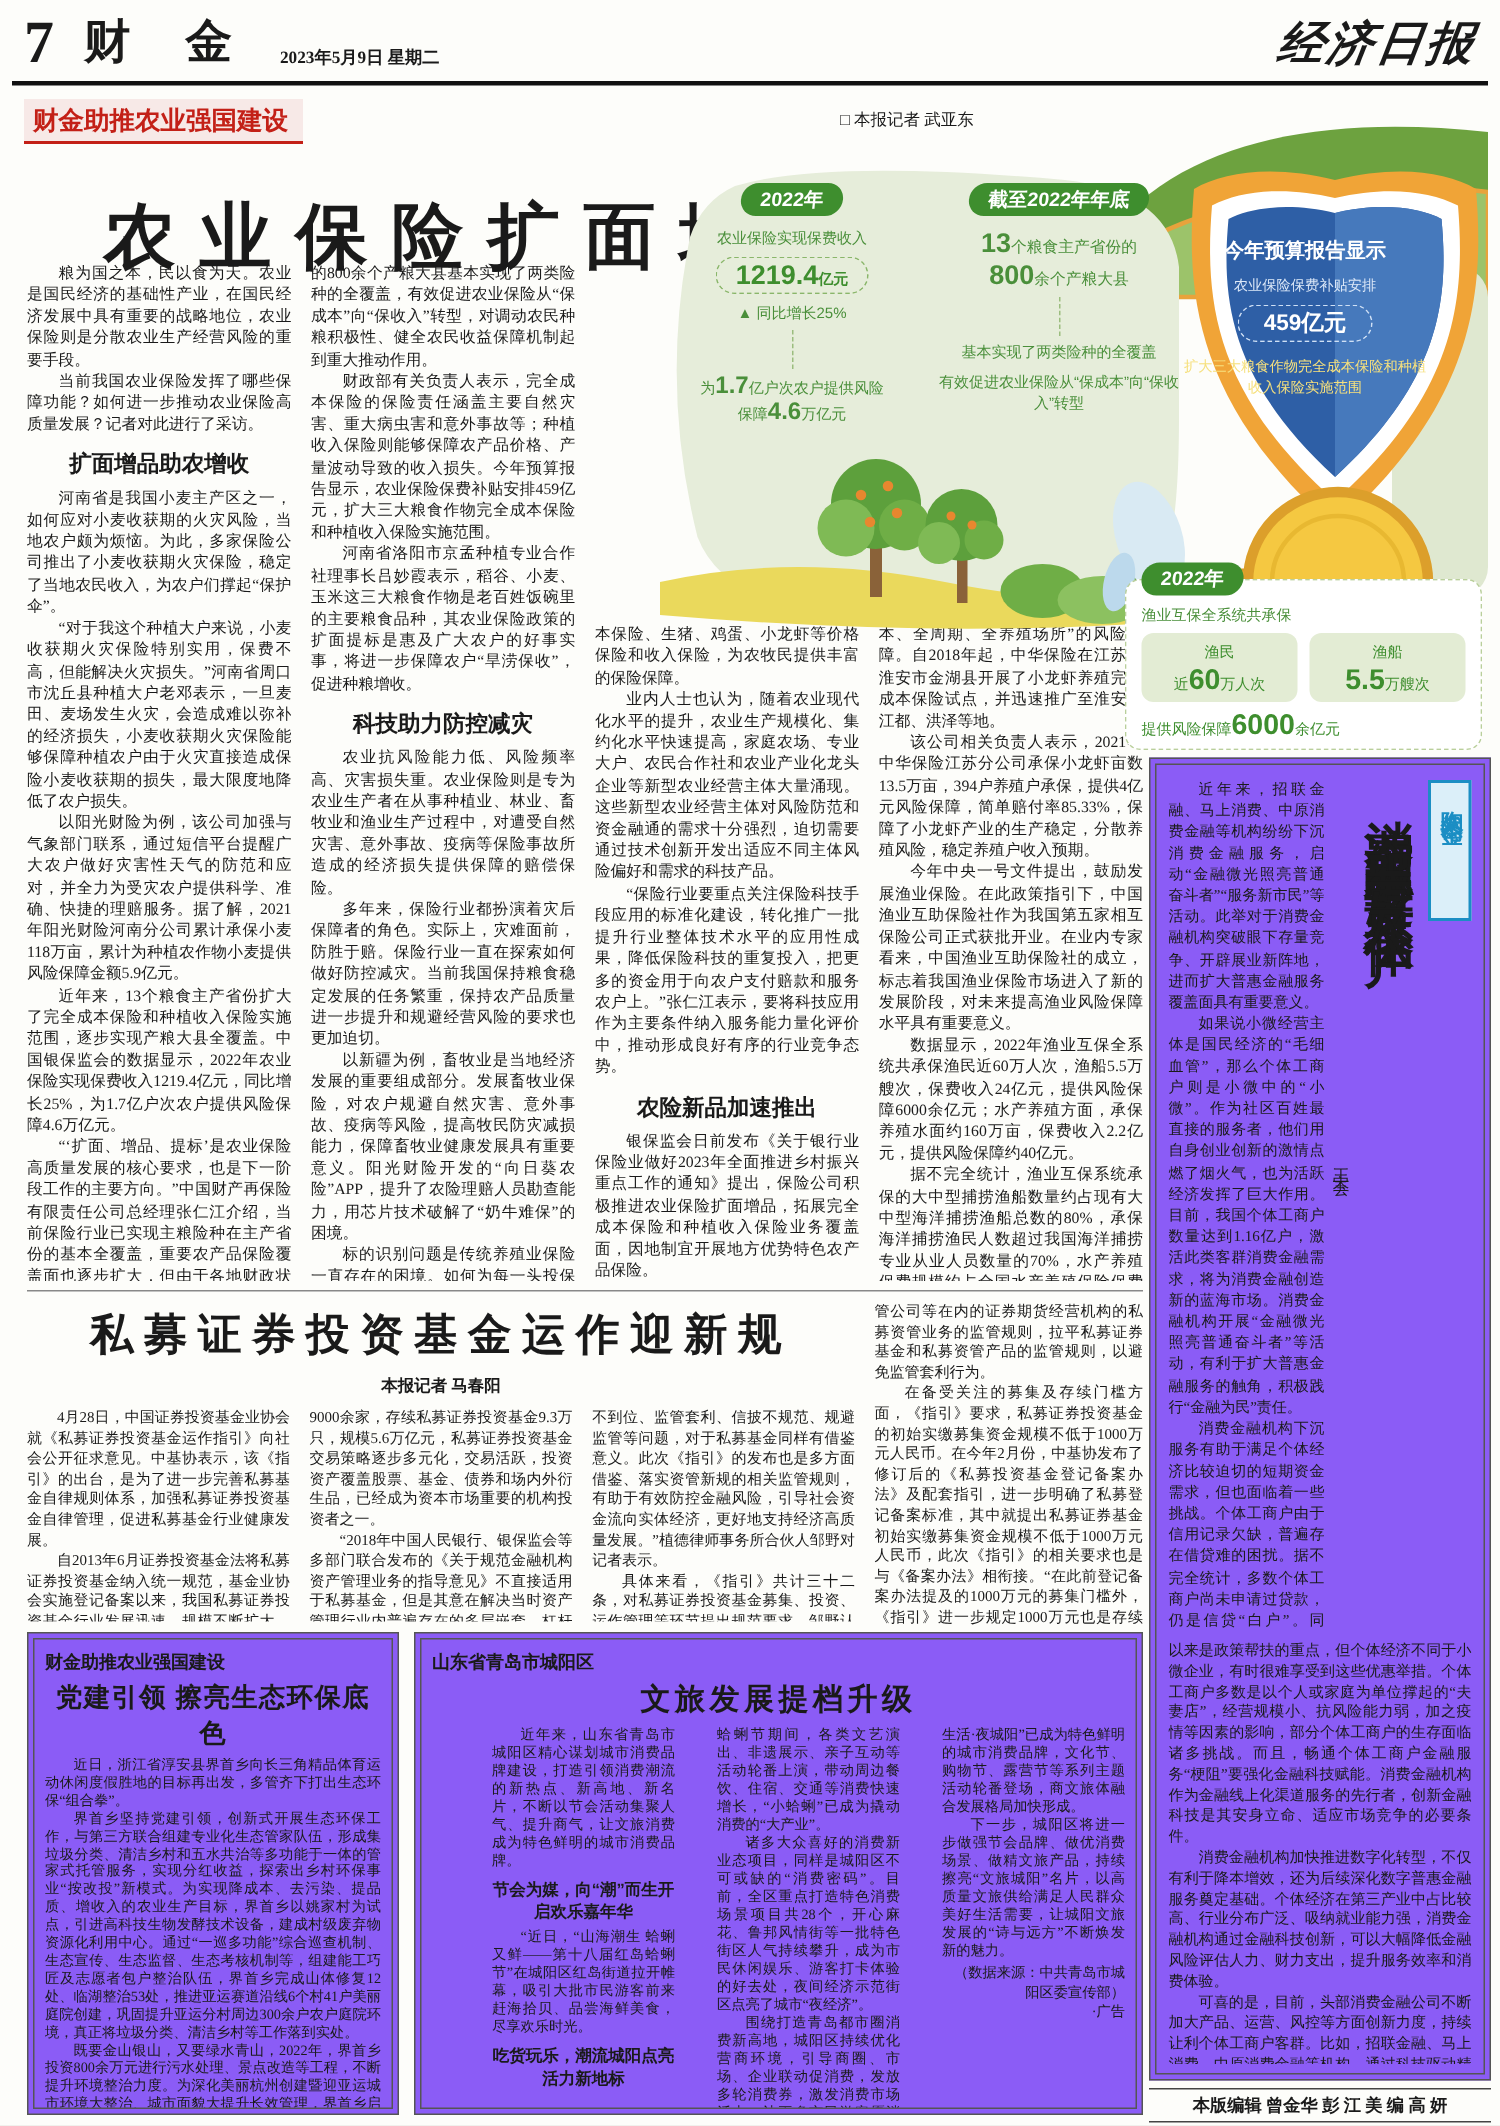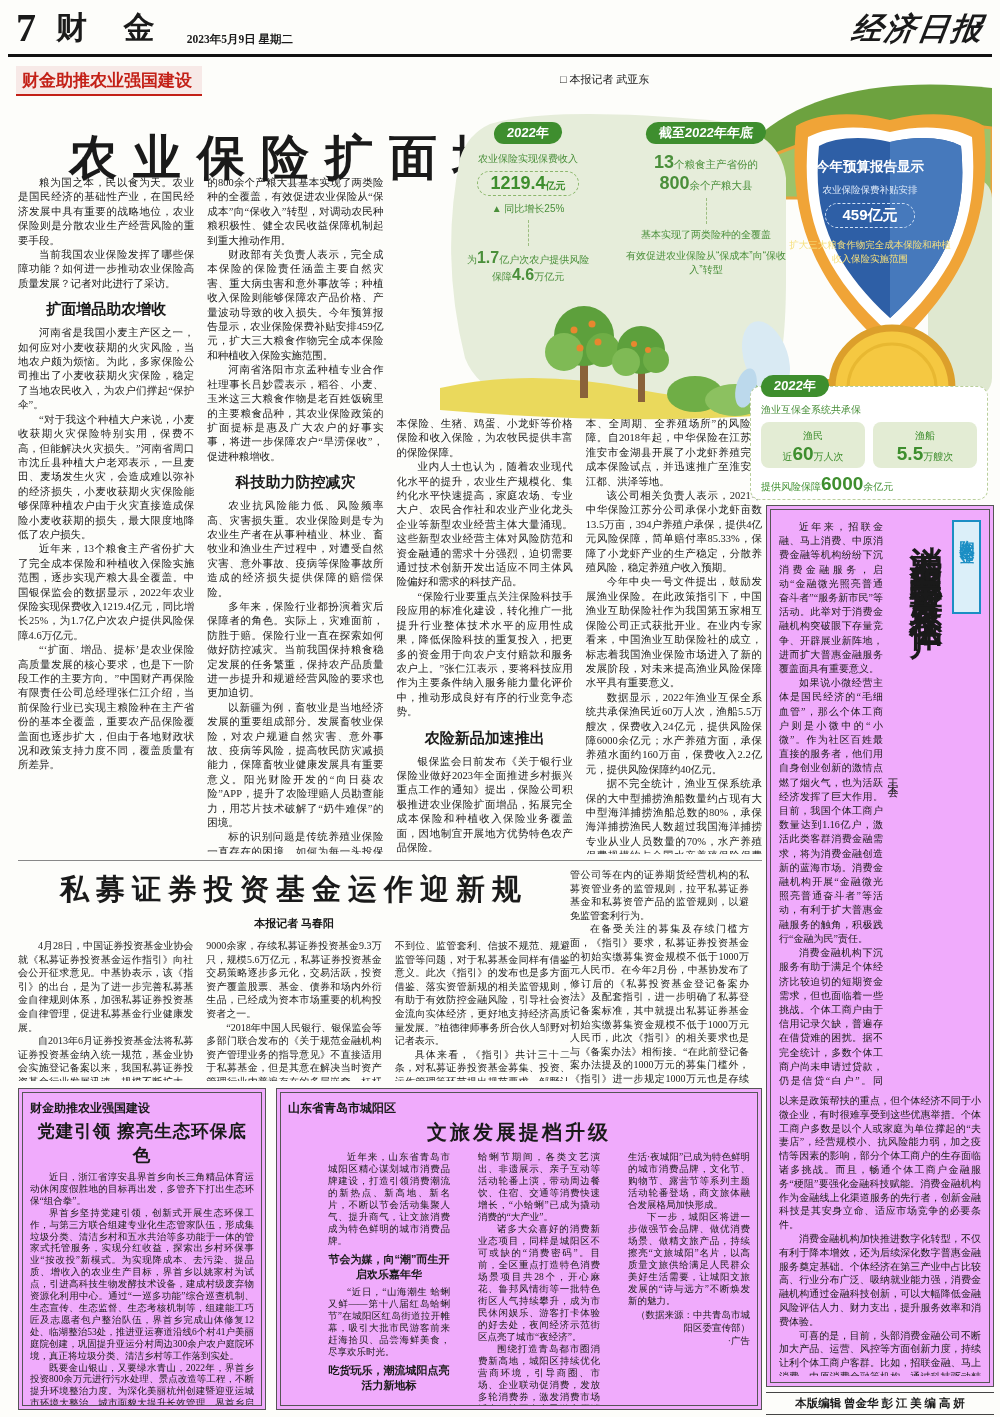--- a/index.html
+++ b/index.html
@@ -22,21 +22,21 @@
   .cols{position:absolute;display:flex;gap:13px;}
   .col{flex:1;overflow:hidden;}
   .para{font-size:10.5px;line-height:14.4px;text-align:justify;text-indent:2em;margin:0;}
   .para.ni{text-indent:0;}
   .sub{font-family:"Liberation Sans",sans-serif;font-weight:900;font-size:15px;text-align:center;margin:9px 0 7px;}
   .sub.small{font-size:11px;margin:5px 0 4px;}
   #main-cols{top:176px;left:18px;width:744px;height:678px;}
   #main-cols .col.pushed{padding-top:241px;}
   .rule-h{position:absolute;left:18px;width:744px;height:1px;background:#888;}
   
-  #fund{position:absolute;top:868px;left:18px;width:744px;height:216px;display:flex;}
+  #fund{position:absolute;top:868px;left:18px;width:744px;height:216px;display:flex;gap:13px;}
   #fund .left{width:552px;}
   #fund .h2{font-family:"Liberation Serif",serif;font-weight:900;font-size:29px;letter-spacing:7px;text-align:center;margin:2px 0 6px;white-space:nowrap;}
   #fund .by{text-align:center;font-size:11px;font-weight:bold;margin-bottom:8px;}
   #fund .fcols{display:flex;gap:13px;height:142px;}
   #fund .col4{width:179px;overflow:hidden;}
   #fund .para{font-size:10px;line-height:13.6px;}
   
   #ill{position:absolute;top:58px;left:430px;width:562px;height:460px;}
   #ill svg{position:absolute;top:0;left:0;}
   .ov{position:absolute;font-family:"Liberation Sans",sans-serif;}
@@ -54,21 +54,21 @@
   #fishery{position:absolute;left:320px;top:328px;width:238px;height:114px;background:#fff;
            border:1.5px dashed #b9cf9b;border-radius:10px;padding:14px 10px 6px;box-sizing:border-box;}
   #fishery .ftag{position:absolute;top:-12px;left:10px;}
   #fishery .ftitle{font-size:10px;margin:2px 0 5px;}
   .fpills{display:flex;gap:8px;}
   .fpill{flex:1;background:#e3ecd4;border-radius:8px;text-align:center;padding:3px 2px;color:#3e8e2e;}
   .fpill .lab{font-size:10px;}
   .fnum{font-size:19px;font-weight:900;}
   .fbot{font-size:10px;margin-top:5px;color:#3e8e2e;}
   
-  .dbox{border:1px solid #555;padding:3px;background:#f0abfc;}
+  .dbox{border:1px solid #555;padding:3px;background:#8b5cf6;}
   .dbox-inner{border:1px solid #555;height:100%;box-sizing:border-box;}
   #taoran{position:absolute;top:505px;left:766px;width:228px;height:882px;box-sizing:border-box;}
   #taoran .dbox-inner{padding:10px 8px;}
   .t-upper{display:flex;height:566px;}
   .t-narrow{width:118px;overflow:hidden;}
   .t-narrow .para{font-size:10px;line-height:14.2px;}
   .t-author{writing-mode:vertical-rl;font-size:11px;margin:250px 2px 0 2px;letter-spacing:4px;}
   .t-head{writing-mode:vertical-rl;font-family:"Liberation Sans",sans-serif;font-weight:900;
           font-size:33px;letter-spacing:6px;line-height:44px;margin-left:2px;}
   .t-label{writing-mode:vertical-rl;font-family:"Liberation Sans",sans-serif;font-weight:900;
@@ -109,20 +109,21 @@
   <div class="byline-main">□ 本报记者 武亚东</div>
   <h1 class="headline-main">农业保险扩面增品提质</h1>
 
   <div id="main-cols" class="cols">
     <div class="col">
         <p class="para">粮为国之本，民以食为天。农业是国民经济的基础性产业，在国民经济发展中具有重要的战略地位，农业保险则是分散农业生产经营风险的重要手段。</p>
         <p class="para">当前我国农业保险发挥了哪些保障功能？如何进一步推动农业保险高质量发展？记者对此进行了采访。</p>
         <h3 class="sub">扩面增品助农增收</h3>
         <p class="para">河南省是我国小麦主产区之一，如何应对小麦收获期的火灾风险，当地农户颇为烦恼。为此，多家保险公司推出了小麦收获期火灾保险，稳定了当地农民收入，为农户们撑起“保护伞”。</p>
         <p class="para">“对于我这个种植大户来说，小麦收获期火灾保险特别实用，保费不高，但能解决火灾损失。”河南省周口市沈丘县种植大户老邓表示，一旦麦田、麦场发生火灾，会造成难以弥补的经济损失，小麦收获期火灾保险能够保障种植农户由于火灾直接造成保险小麦收获期的损失，最大限度地降低了农户损失。</p>
+        <p class="para">以阳光财险为例，该公司加强与气象部门联系，通过短信平台提醒广大农户做好灾害性天气的防范和应对，并全力为受灾农户提供科学、准确、快捷的理赔服务。据了解，2021年阳光财险河南分公司累计承保小麦118万亩，累计为种植农作物小麦提供风险保障金额5.9亿元。</p>
         <p class="para">近年来，13个粮食主产省份扩大了完全成本保险和种植收入保险实施范围，逐步实现产粮大县全覆盖。中国银保监会的数据显示，2022年农业保险实现保费收入1219.4亿元，同比增长25%，为1.7亿户次农户提供风险保障4.6万亿元。</p>
         <p class="para">“‘扩面、增品、提标’是农业保险高质量发展的核心要求，也是下一阶段工作的主要方向。”中国财产再保险有限责任公司总经理张仁江介绍，当前保险行业已实现主粮险种在主产省份的基本全覆盖，重要农产品保险覆盖面也逐步扩大，但由于各地财政状况和政策支持力度不同，覆盖质量有所差异。</p>
       </div>
     <div class="col">
         <p class="para ni">的800余个产粮大县基本实现了两类险种的全覆盖，有效促进农业保险从“保成本”向“保收入”转型，对调动农民种粮积极性、健全农民收益保障机制起到重大推动作用。</p>
         <p class="para">财政部有关负责人表示，完全成本保险的保险责任涵盖主要自然灾害、重大病虫害和意外事故等；种植收入保险则能够保障农产品价格、产量波动导致的收入损失。今年预算报告显示，农业保险保费补贴安排459亿元，扩大三大粮食作物完全成本保险和种植收入保险实施范围。</p>
         <p class="para">河南省洛阳市京孟种植专业合作社理事长吕妙霞表示，稻谷、小麦、玉米这三大粮食作物是老百姓饭碗里的主要粮食品种，其农业保险政策的扩面提标是惠及广大农户的好事实事，将进一步保障农户“旱涝保收”，促进种粮增收。</p>
         <h3 class="sub">科技助力防控减灾</h3>
         <p class="para">农业抗风险能力低、风险频率高、灾害损失重。农业保险则是专为农业生产者在从事种植业、林业、畜牧业和渔业生产过程中，对遭受自然灾害、意外事故、疫病等保险事故所造成的经济损失提供保障的赔偿保险。</p>
         <p class="para">多年来，保险行业都扮演着灾后保障者的角色。实际上，灾难面前，防胜于赔。保险行业一直在探索如何做好防控减灾。当前我国保持粮食稳定发展的任务繁重，保持农产品质量进一步提升和规避经营风险的要求也更加迫切。</p>

